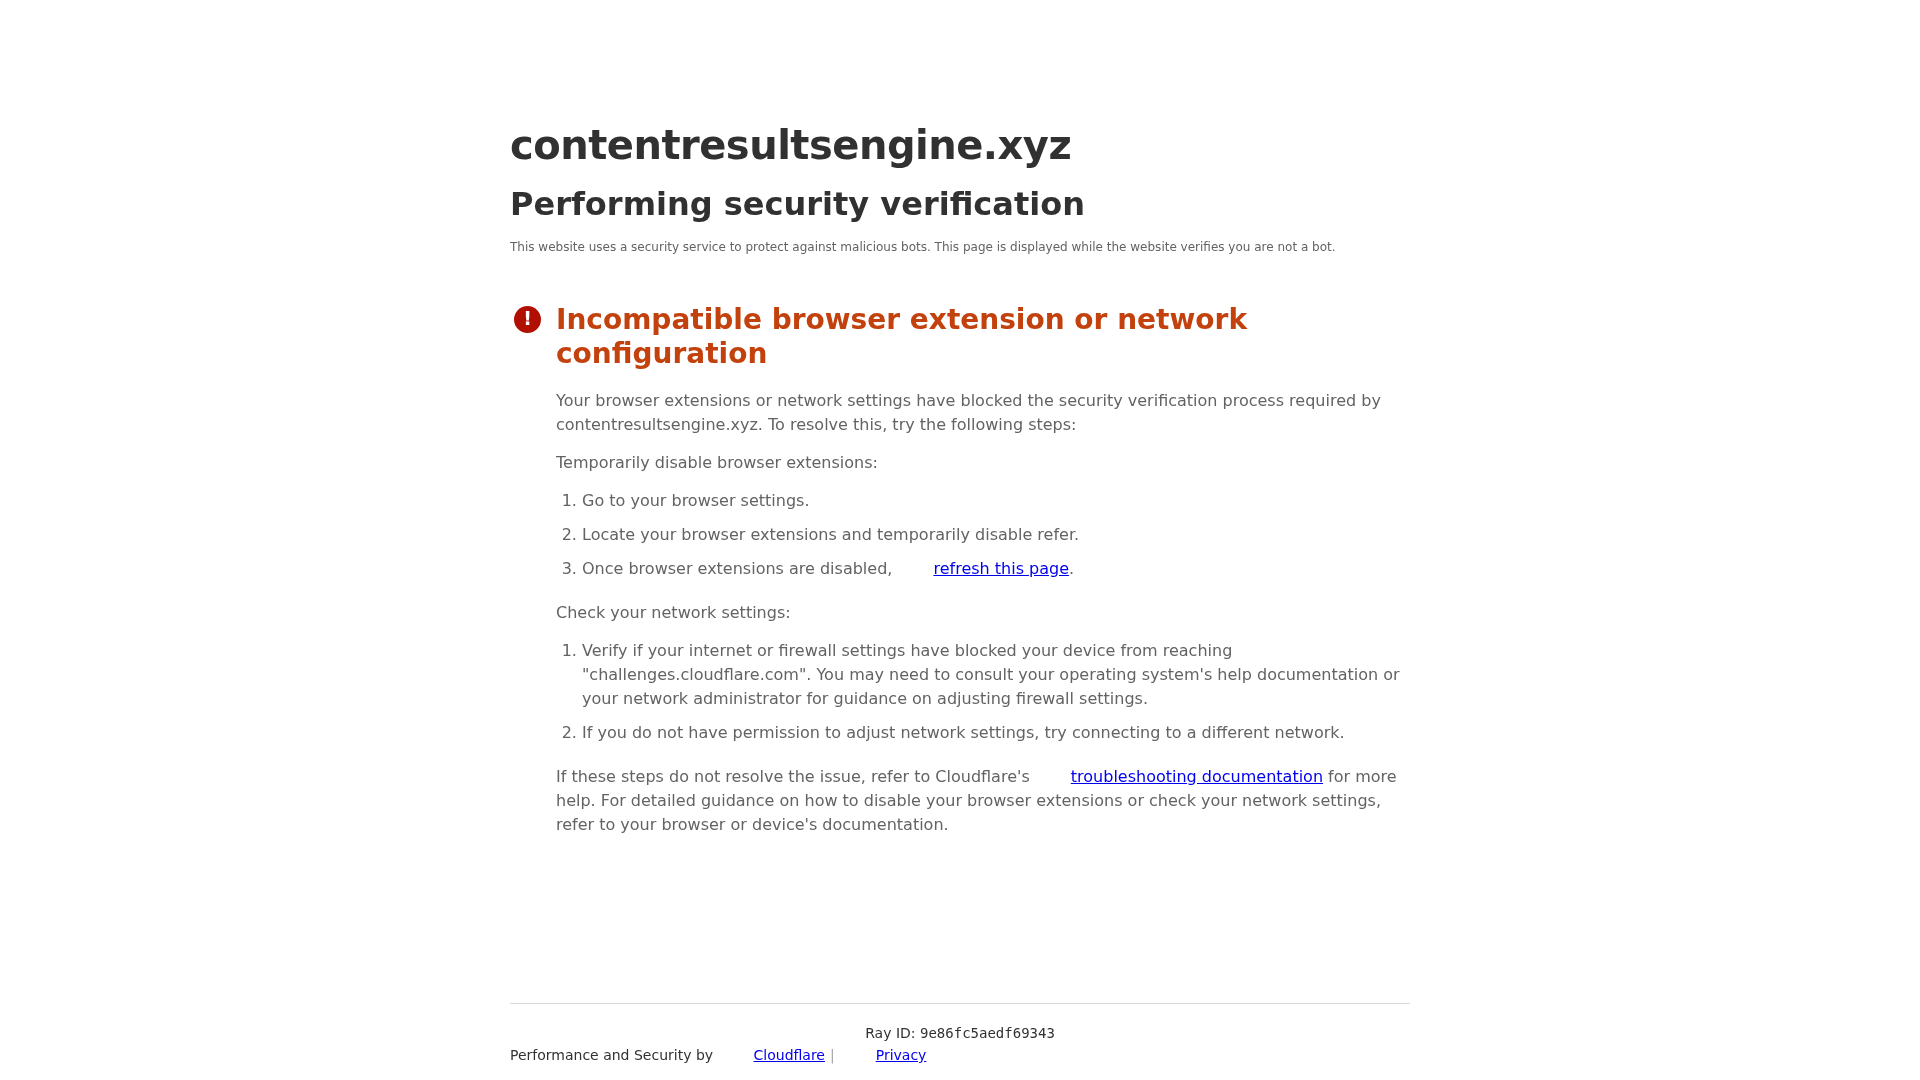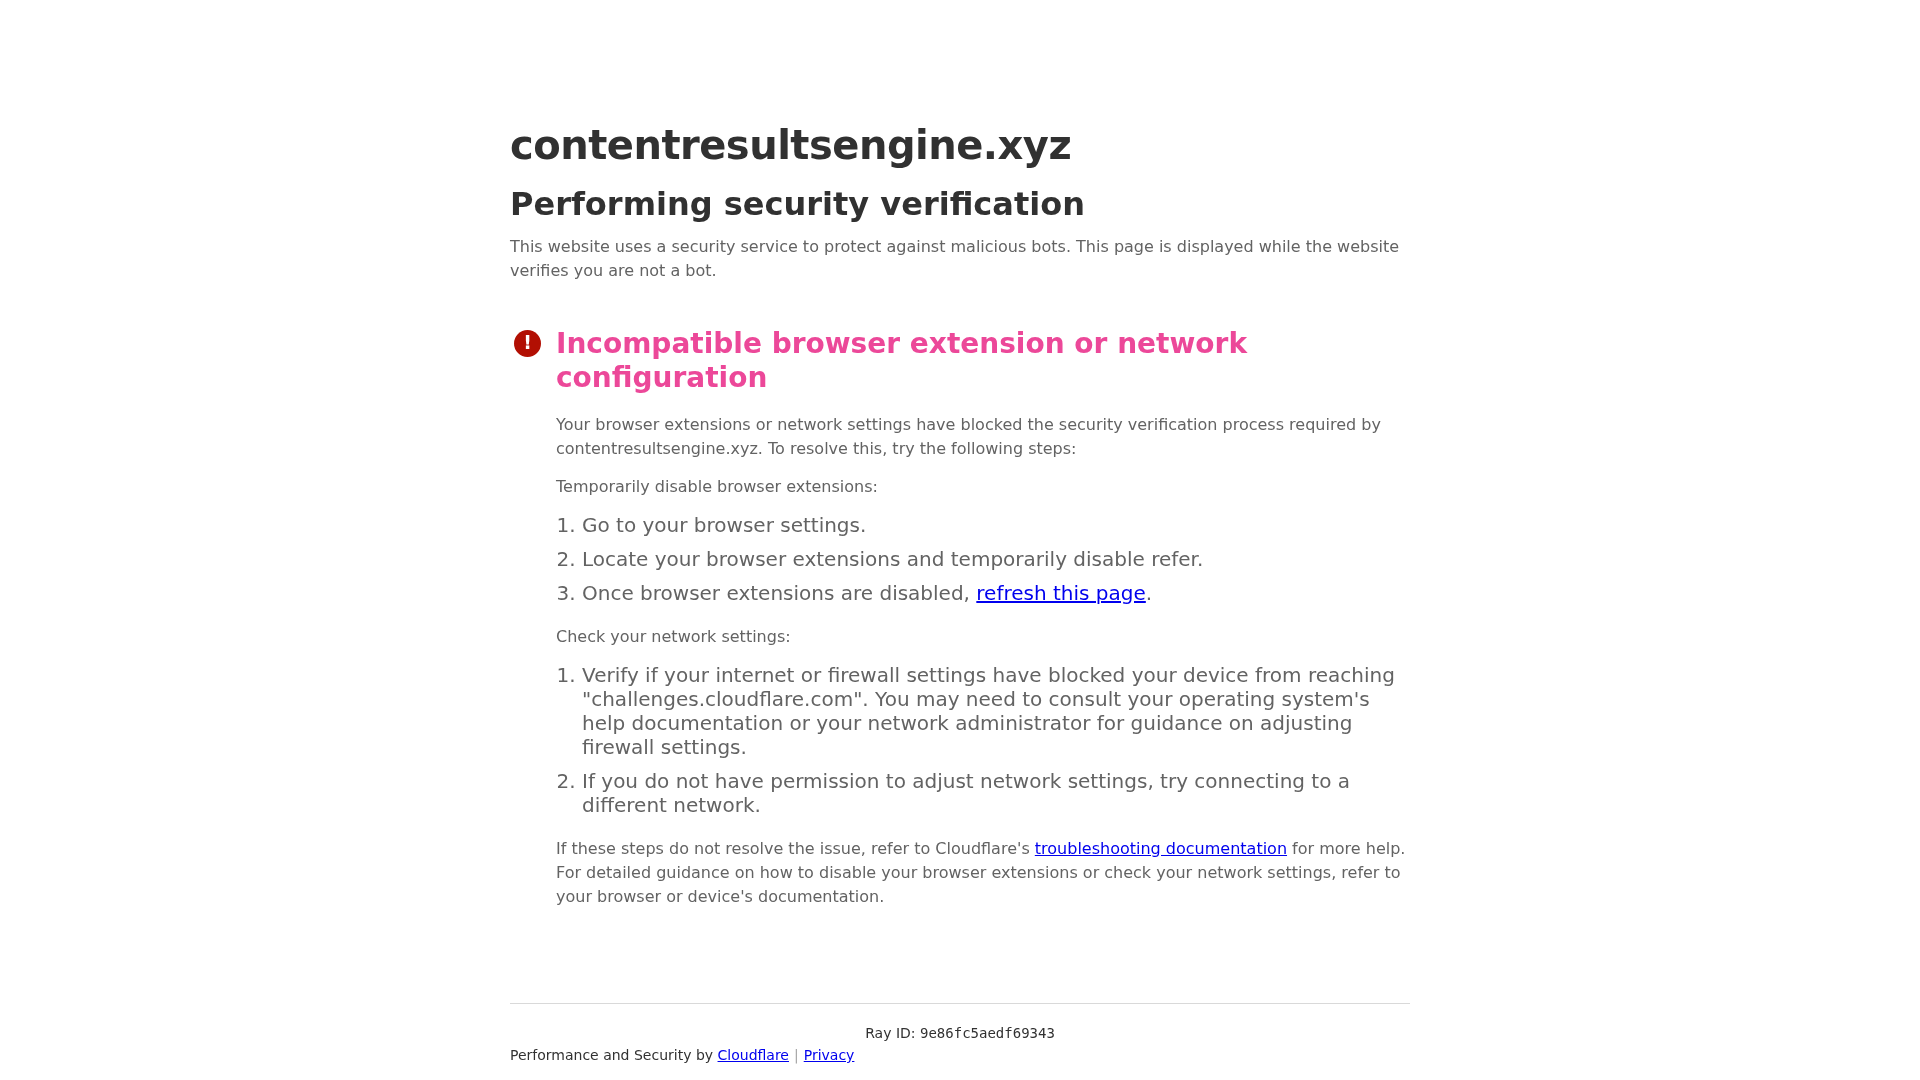--- a/index.html
+++ b/index.html
@@ -32,21 +32,21 @@
   }
   h2.subtitle {
     margin: 17px 0 12px 0;
     font-size: 32px;
     line-height: 1.2;
     font-weight: 700;
     color: #313131;
   }
   p.intro {
     margin: 0 0 44px 0;
-    font-size: 16px;
+    font-size: 12px;
     line-height: 24px;
     color: #636363;
   }
   .error-section {
     position: relative;
     padding-left: 46px;
   }
   .error-icon {
     position: absolute;
     left: 4px;
@@ -64,41 +64,42 @@
     font-weight: 700;
     font-size: 19px;
     line-height: 1;
     transform: translateY(-1px);
   }
   h3.error-title {
     margin: 17px 0 18px 0;
     font-size: 28px;
     line-height: 1.2;
     font-weight: 700;
-    color: #ec4899;
+    color: #c2410c;
   }
   .error-body p {
     margin: 14px 0;
     font-size: 16px;
     line-height: 24px;
     color: #636363;
   }
   .error-body ol {
     margin: 14px 0 20px 0;
     padding-left: 26px;
-    font-size: 20px;
+    font-size: 16px;
     line-height: 24px;
     color: #636363;
   }
   .error-body ol li { margin-bottom: 10px; }
   .error-body ol li:last-child { margin-bottom: 0; }
   a.link {
     color: #0000ee;
     text-decoration: underline;
     cursor: pointer;
+    margin-left: 36px;
   }
   a.link.bold { font-weight: 400; }
   .footer {
     flex-shrink: 0;
     width: 900px;
     margin: 0 auto;
     padding-bottom: 16px;
   }
   .footer-divider {
     border: none;

